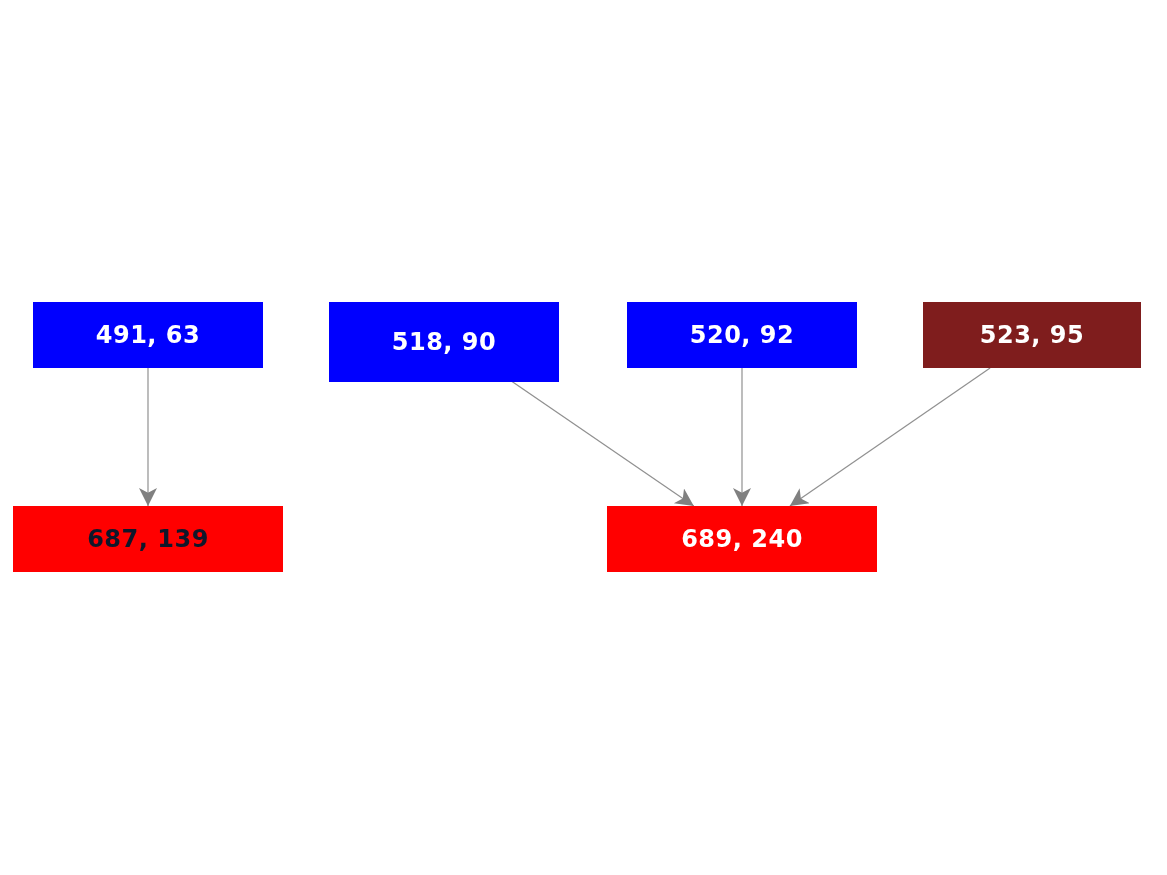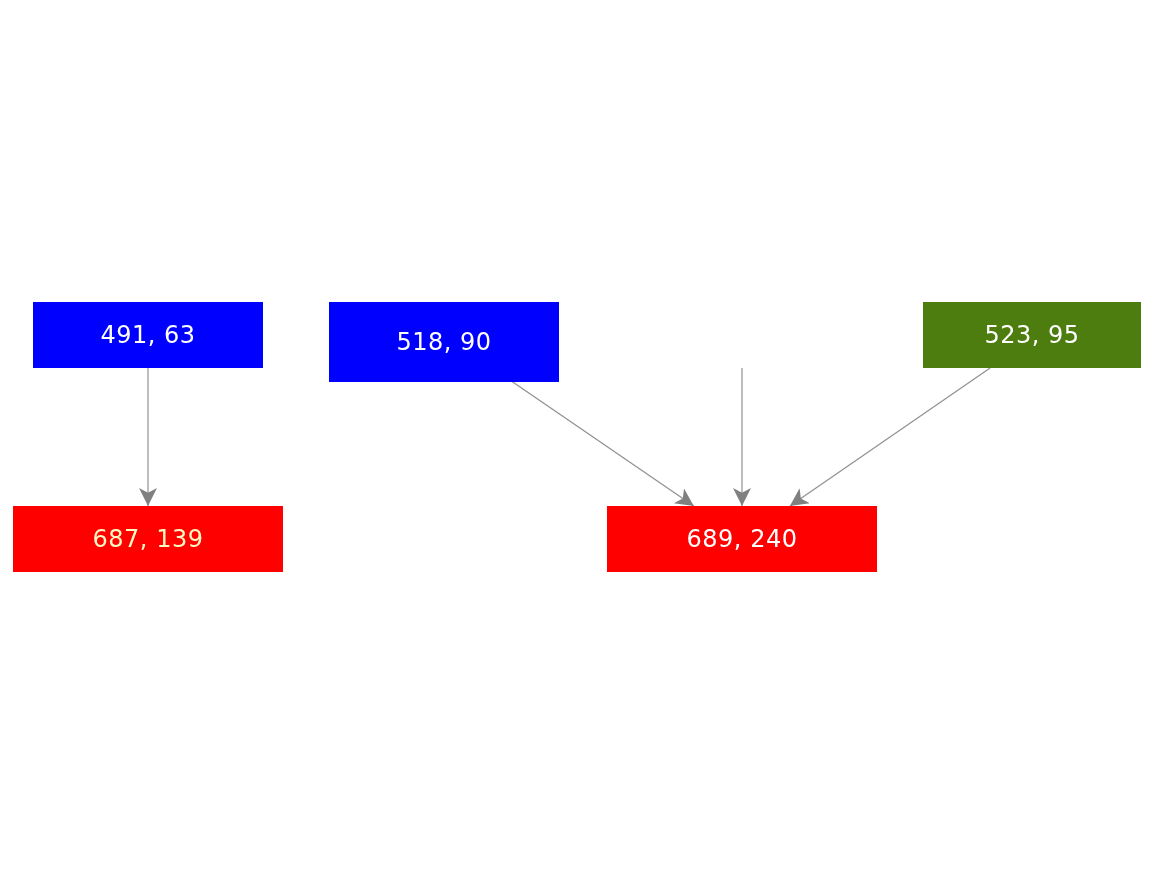--- a/index.html
+++ b/index.html
@@ -5,20 +5,21 @@
   html, body {
     margin: 0;
     padding: 0;
     background: #ffffff;
     font-family: "DejaVu Sans", "Liberation Sans", sans-serif;
   }
   .canvas {
     position: relative;
     overflow: hidden;
     background: #ffffff;
+    font-weight: bold;
   }
   .edge-layer {
     position: absolute;
     left: 0;
     top: 0;
     pointer-events: none;
   }
   .node-layer {
     position: absolute;
     left: 0;
@@ -52,23 +53,26 @@
       <line x1="742" y1="368" x2="742" y2="506" stroke="#909090" stroke-width="1.2" marker-end="url(#arrowhead)"></line>
       <line x1="990.1176470588235" y1="368" x2="789.8823529411765" y2="506" stroke="#909090" stroke-width="1.2" marker-end="url(#arrowhead)"></line>
     </svg>
   <div id="node-layer" class="node-layer">
       <div class="node" style="left: 33px; top: 302px; width: 230px; height: 66px; background: rgb(0, 0, 255); color: rgb(255, 255, 255);">
         <span>491, 63</span>
       </div>
       <div class="node" style="left: 329px; top: 302px; width: 230px; height: 80px; background: rgb(0, 0, 255); color: rgb(255, 255, 255);">
         <span>518, 90</span>
       </div>
-      <div class="node" style="left: 923px; top: 302px; width: 218px; height: 66px; background: #4d7c0f; color: rgb(255, 255, 255);">
+      <div class="node" style="left: 627px; top: 302px; width: 230px; height: 66px; background: rgb(0, 0, 255); color: rgb(255, 255, 255);">
+        <span>520, 92</span>
+      </div>
+      <div class="node" style="left: 923px; top: 302px; width: 218px; height: 66px; background: #7f1d1d; color: rgb(255, 255, 255);">
         <span>523, 95</span>
       </div>
-      <div class="node" style="left: 13px; top: 506px; width: 270px; height: 66px; background: rgb(255, 0, 0); color: #fef9c3;">
+      <div class="node" style="left: 13px; top: 506px; width: 270px; height: 66px; background: rgb(255, 0, 0); color: #0f172a;">
         <span>687, 139</span>
       </div>
       <div class="node" style="left: 607px; top: 506px; width: 270px; height: 66px; background: rgb(255, 0, 0); color: rgb(255, 255, 255);">
         <span>689, 240</span>
       </div>
     </div>
 </div>
 
 </body></html>

